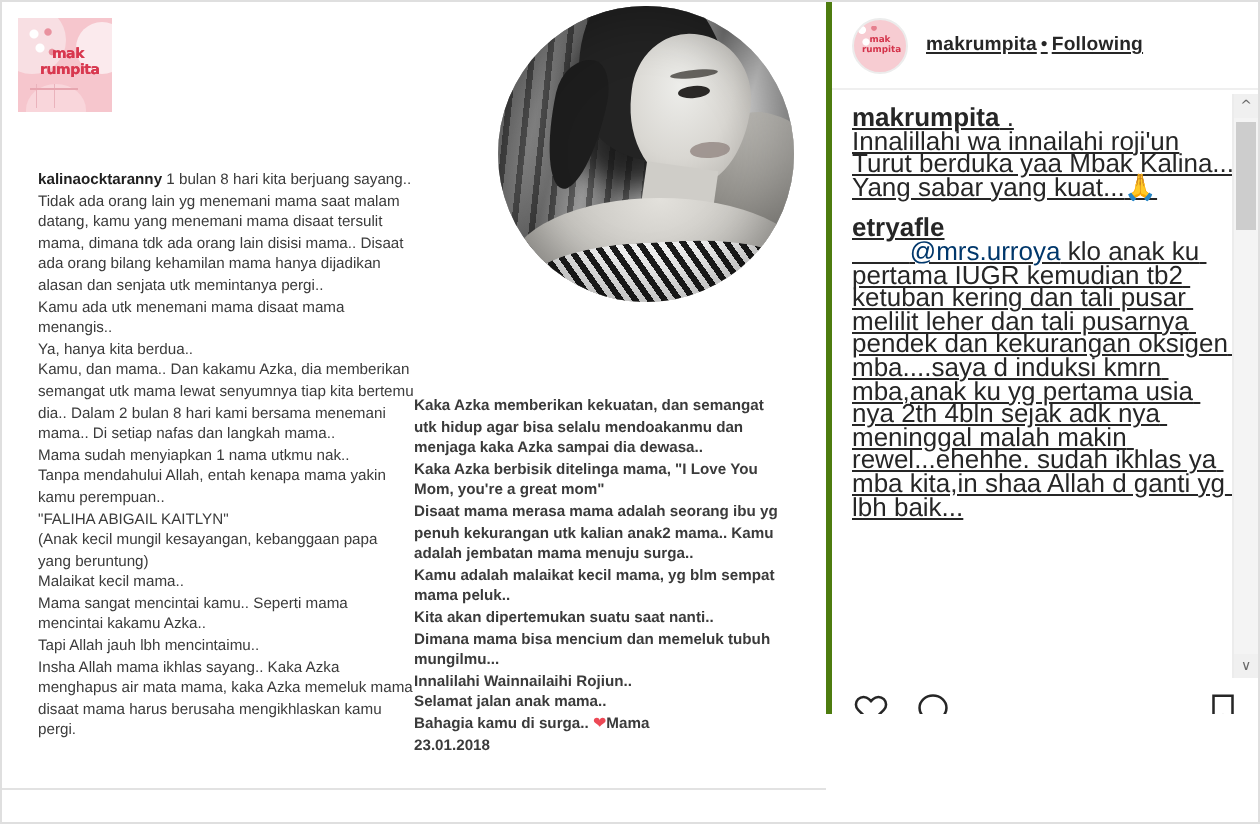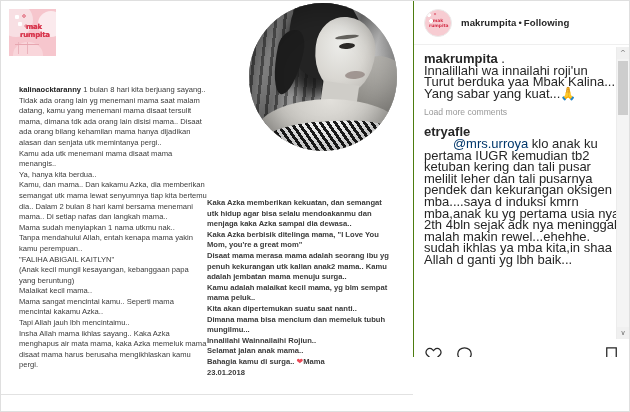--- a/index.html
+++ b/index.html
@@ -254,23 +254,24 @@
     font-size: 8px;
   }
 
   
   .ig-card {
     position: absolute;
     left: 412px; top: 0;
     width: 217px;
     height: 356px;
     box-sizing: border-box;
-    border-left: 1px solid #4d7c0f;
+    border-left: 3px solid #4d7c0f;
     background: #ffffff;
     overflow: hidden;
+    text-decoration: underline;
   }
 
   .ig-header {
     position: relative;
     height: 44px;
     box-sizing: border-box;
     border-bottom: 1px solid #efefef;
     display: flex;
     align-items: center;
     padding: 0 10px;
@@ -484,21 +485,20 @@
       <div class="ig-header-text"><span>makrumpita</span><span class="sep">•</span><span class="follow-state">Following</span></div>
     </div>
 
     <div class="ig-comments">
 
       <div class="cmt"><span class="cuser">makrumpita</span><span> .
 Innalillahi wa innailahi roji'un
 Turut berduka yaa Mbak Kalina...
 Yang sabar yang kuat...</span><span class="namaste">🙏</span></div>
 
-      <div class="load-more">Load more comments</div>
 
       <div class="cmt"><span class="cuser">etryafle</span>
         <span class="mention">@mrs.urroya</span><span> klo anak ku pertama IUGR kemudian tb2 ketuban kering dan tali pusar melilit leher dan tali pusarnya pendek dan kekurangan oksigen mba....saya d induksi kmrn mba,anak ku yg pertama usia nya 2th 4bln sejak adk nya meninggal malah makin rewel...ehehhe. sudah ikhlas ya mba kita,in shaa Allah d ganti yg lbh baik...</span></div>
 
 
     </div>
 
     <div class="ig-scrollbar">
       <div class="arrow up">^</div>
       <div class="thumb"></div>

